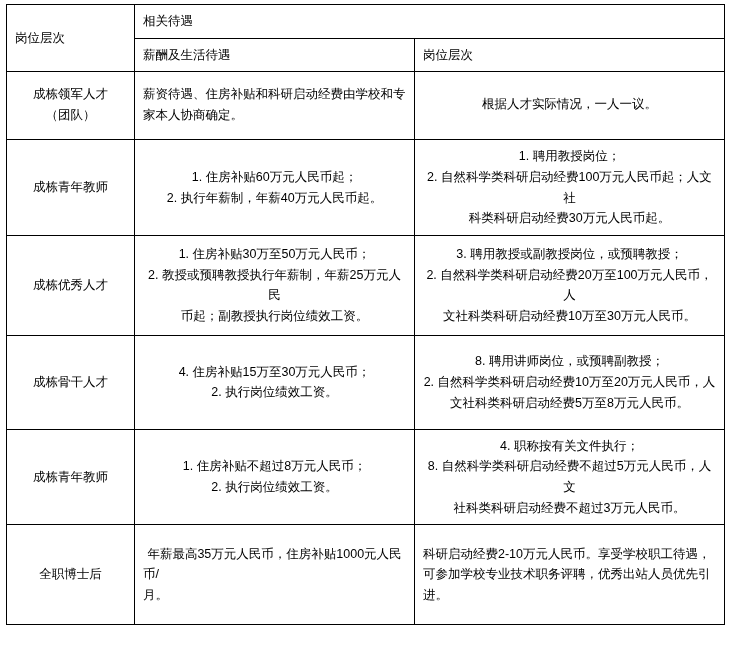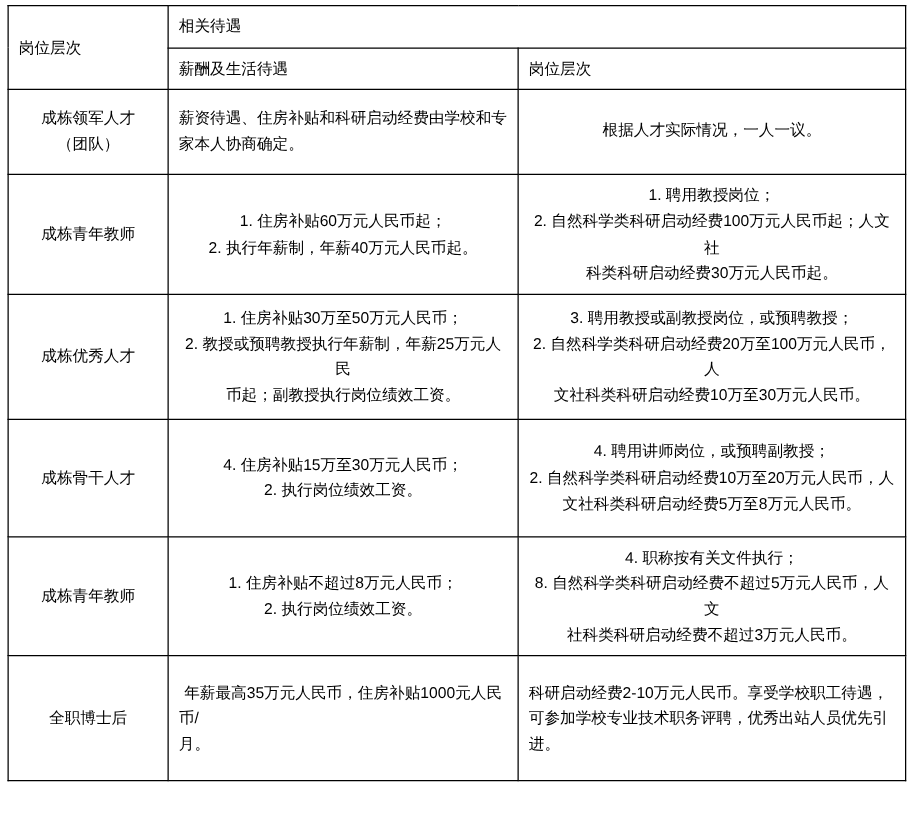--- a/index.html
+++ b/index.html
@@ -128,21 +128,21 @@
         </tr>
         <tr style="height: 94px;">
           <td class="level-cell">
             <div class="line-c">成栋骨干人才</div>
           </td>
           <td class="lines cell-center">
             <div class="line-c">4. 住房补贴15万至30万元人民币；</div>
             <div class="line-c">2. 执行岗位绩效工资。</div>
           </td>
           <td class="lines cell-center">
-            <div class="line-c">4. 聘用讲师岗位，或预聘副教授；</div>
+            <div class="line-c">8. 聘用讲师岗位，或预聘副教授；</div>
             <div class="line-c">2. 自然科学类科研启动经费10万至20万元人民币，人</div>
             <div class="line-c">文社科类科研启动经费5万至8万元人民币。</div>
           </td>
         </tr>
         <tr style="height: 92px;">
           <td class="level-cell">
             <div class="line-c">成栋青年教师</div>
           </td>
           <td class="lines cell-center">
             <div class="line-c">1. 住房补贴不超过8万元人民币；</div>

